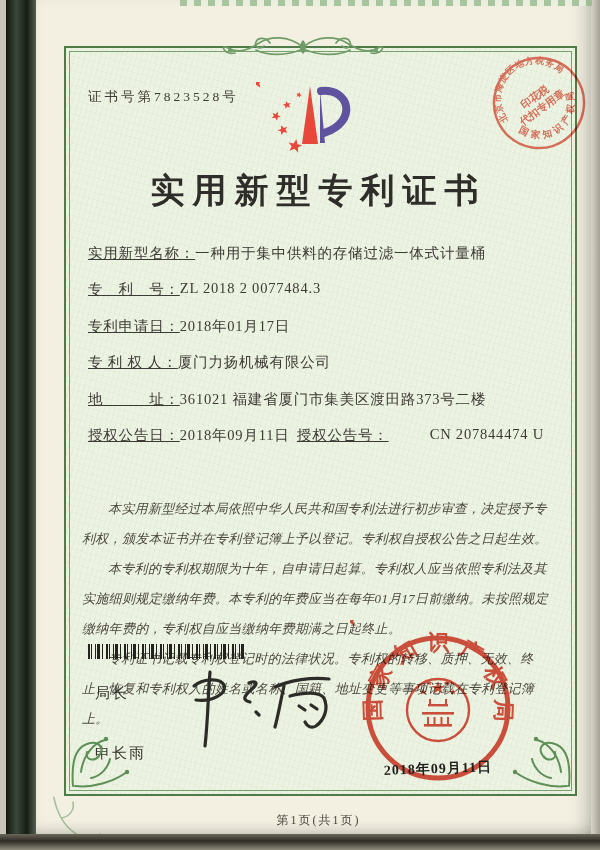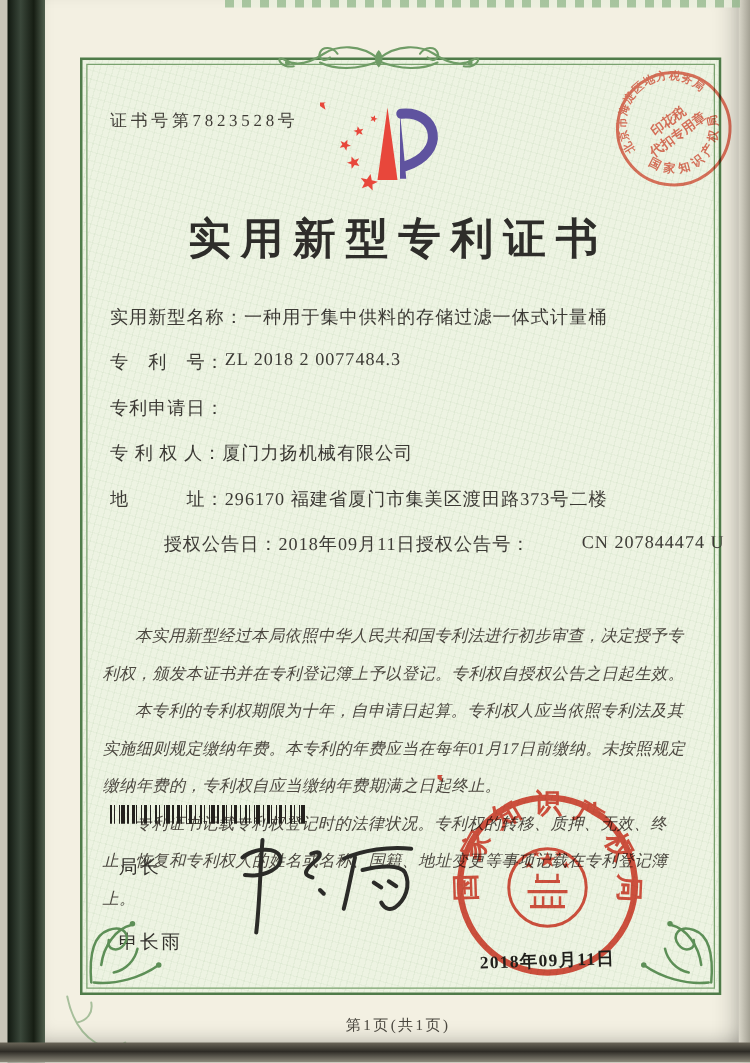--- a/index.html
+++ b/index.html
@@ -29,23 +29,23 @@
       repeating-linear-gradient(105deg,rgba(110,160,100,.07) 0 1px,transparent 1px 5px),
       repeating-linear-gradient(15deg,rgba(110,160,100,.05) 0 1px,transparent 1px 7px);}
 
   .cert-no{left:88px;top:88px;font-size:13.5px;letter-spacing:3px;color:#3f3c36;}
   .logo{left:256px;top:82px;}
   .title{left:64px;top:168px;width:509px;text-align:center;font-size:34px;font-weight:bold;
     letter-spacing:8px;color:#2e2d2a;}
 
   .fields{left:88px;top:244px;width:456px;font-size:14.5px;color:#3c3a35;letter-spacing:.8px;}
   .frow{height:36.4px;display:flex;align-items:flex-start;white-space:nowrap;}
-  .flabel{flex:0 0 auto;}
+  .flabel{flex:0 0 auto;text-decoration:underline;}
   .fvalue{flex:0 0 auto;}
-  .grant-left{width:246px;display:flex;margin-left:43px;}
+  .grant-left{width:246px;display:flex;}
   .grant-right{display:flex;gap:41px;}
 
   .paras{left:82px;top:494px;width:468px;font-size:13px;line-height:30px;color:#4c4840;
     font-style:italic;letter-spacing:.3px;}
   .paras p{margin:0;text-indent:2em;}
 
   .barcode{left:88px;top:644px;width:158px;height:15px;
     background:repeating-linear-gradient(90deg,
       #24221e 0 2px,transparent 2px 3px,#24221e 3px 4px,transparent 4px 7px,
       #24221e 7px 8px,transparent 8px 9px,#24221e 9px 12px,transparent 12px 14px,
@@ -114,28 +114,29 @@
   <div class="frow">
     <span class="flabel">实用新型名称：</span>
     <span class="fvalue">一种用于集中供料的存储过滤一体式计量桶</span>
   </div>
   <div class="frow">
     <span class="flabel">专　利　号：</span>
     <span class="fvalue">ZL 2018 2 0077484.3</span>
   </div>
   <div class="frow">
     <span class="flabel">专利申请日：</span>
+    <span class="fvalue">2018年01月17日</span>
   </div>
   <div class="frow">
     <span class="flabel">专 利 权 人：</span>
     <span class="fvalue">厦门力扬机械有限公司</span>
   </div>
   <div class="frow">
     <span class="flabel">地　　　址：</span>
-    <span class="fvalue">296170 福建省厦门市集美区渡田路373号二楼</span>
+    <span class="fvalue">361021 福建省厦门市集美区渡田路373号二楼</span>
   </div>
   <div class="frow">
     <span class="grant-left">
       <span class="flabel">授权公告日：</span>
       <span class="fvalue">2018年09月11日</span>
     </span>
     <span class="grant-right">
       <span class="flabel">授权公告号：</span>
       <span class="fvalue">CN 207844474 U</span>
     </span>

